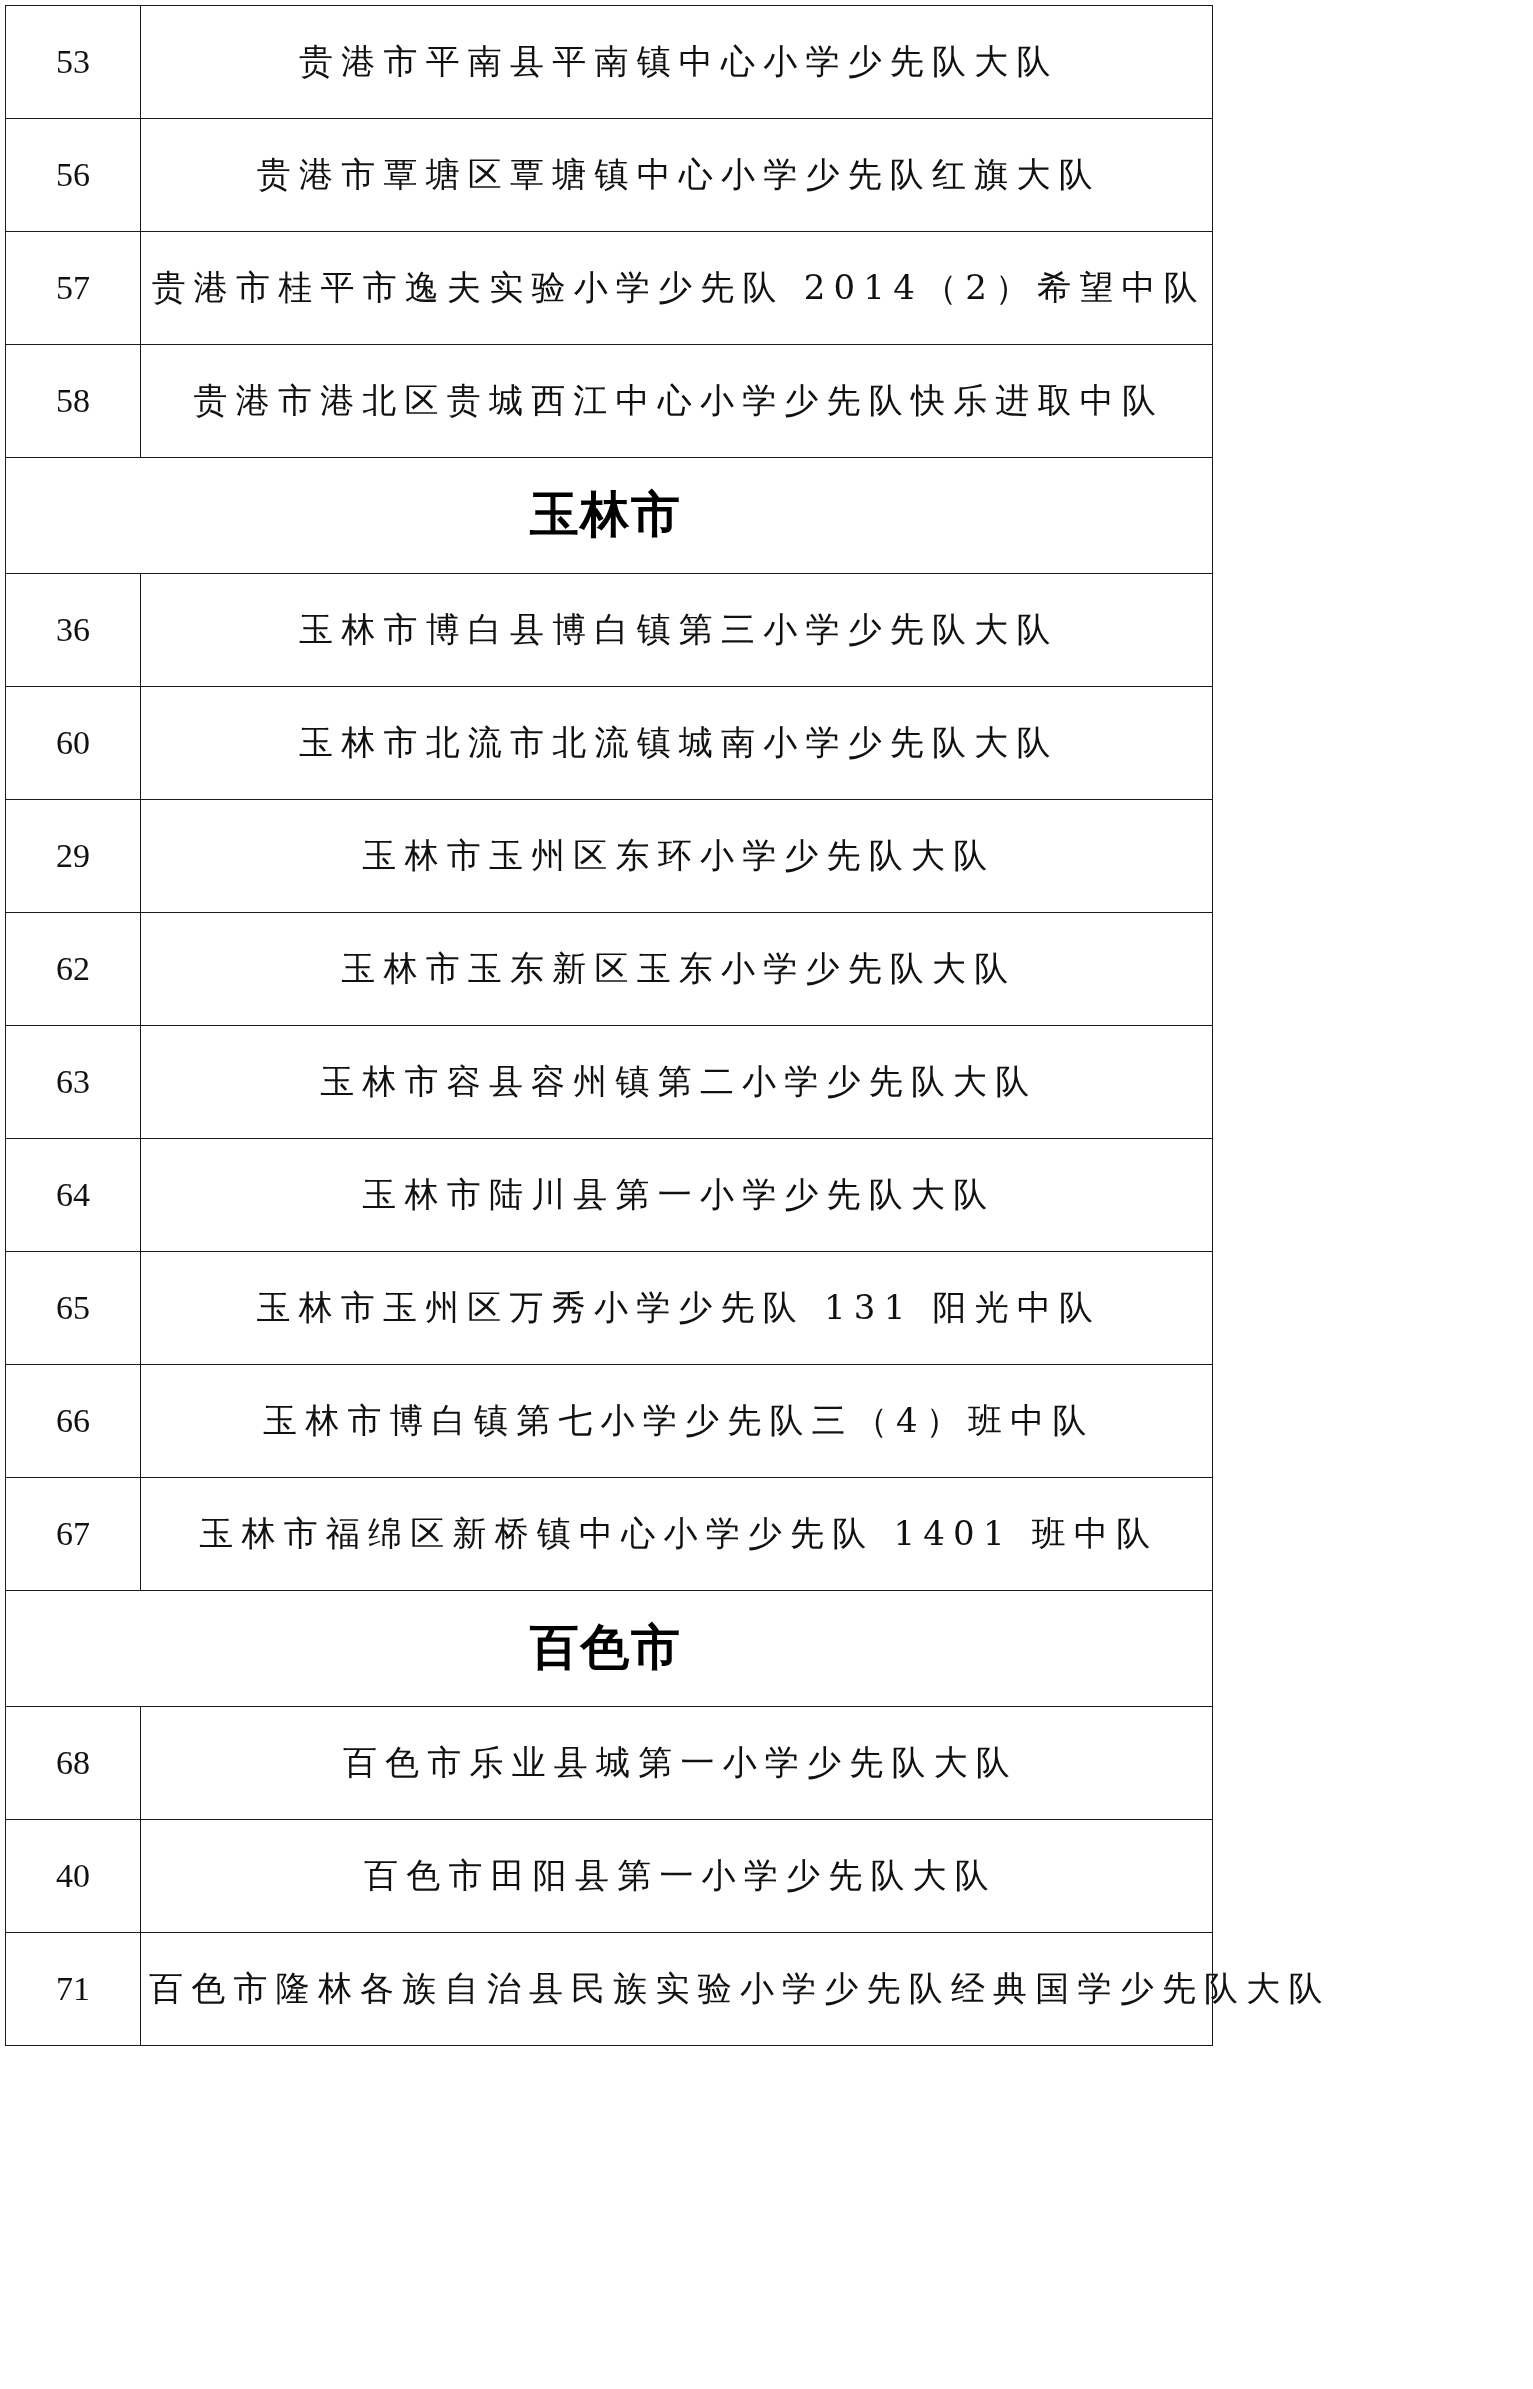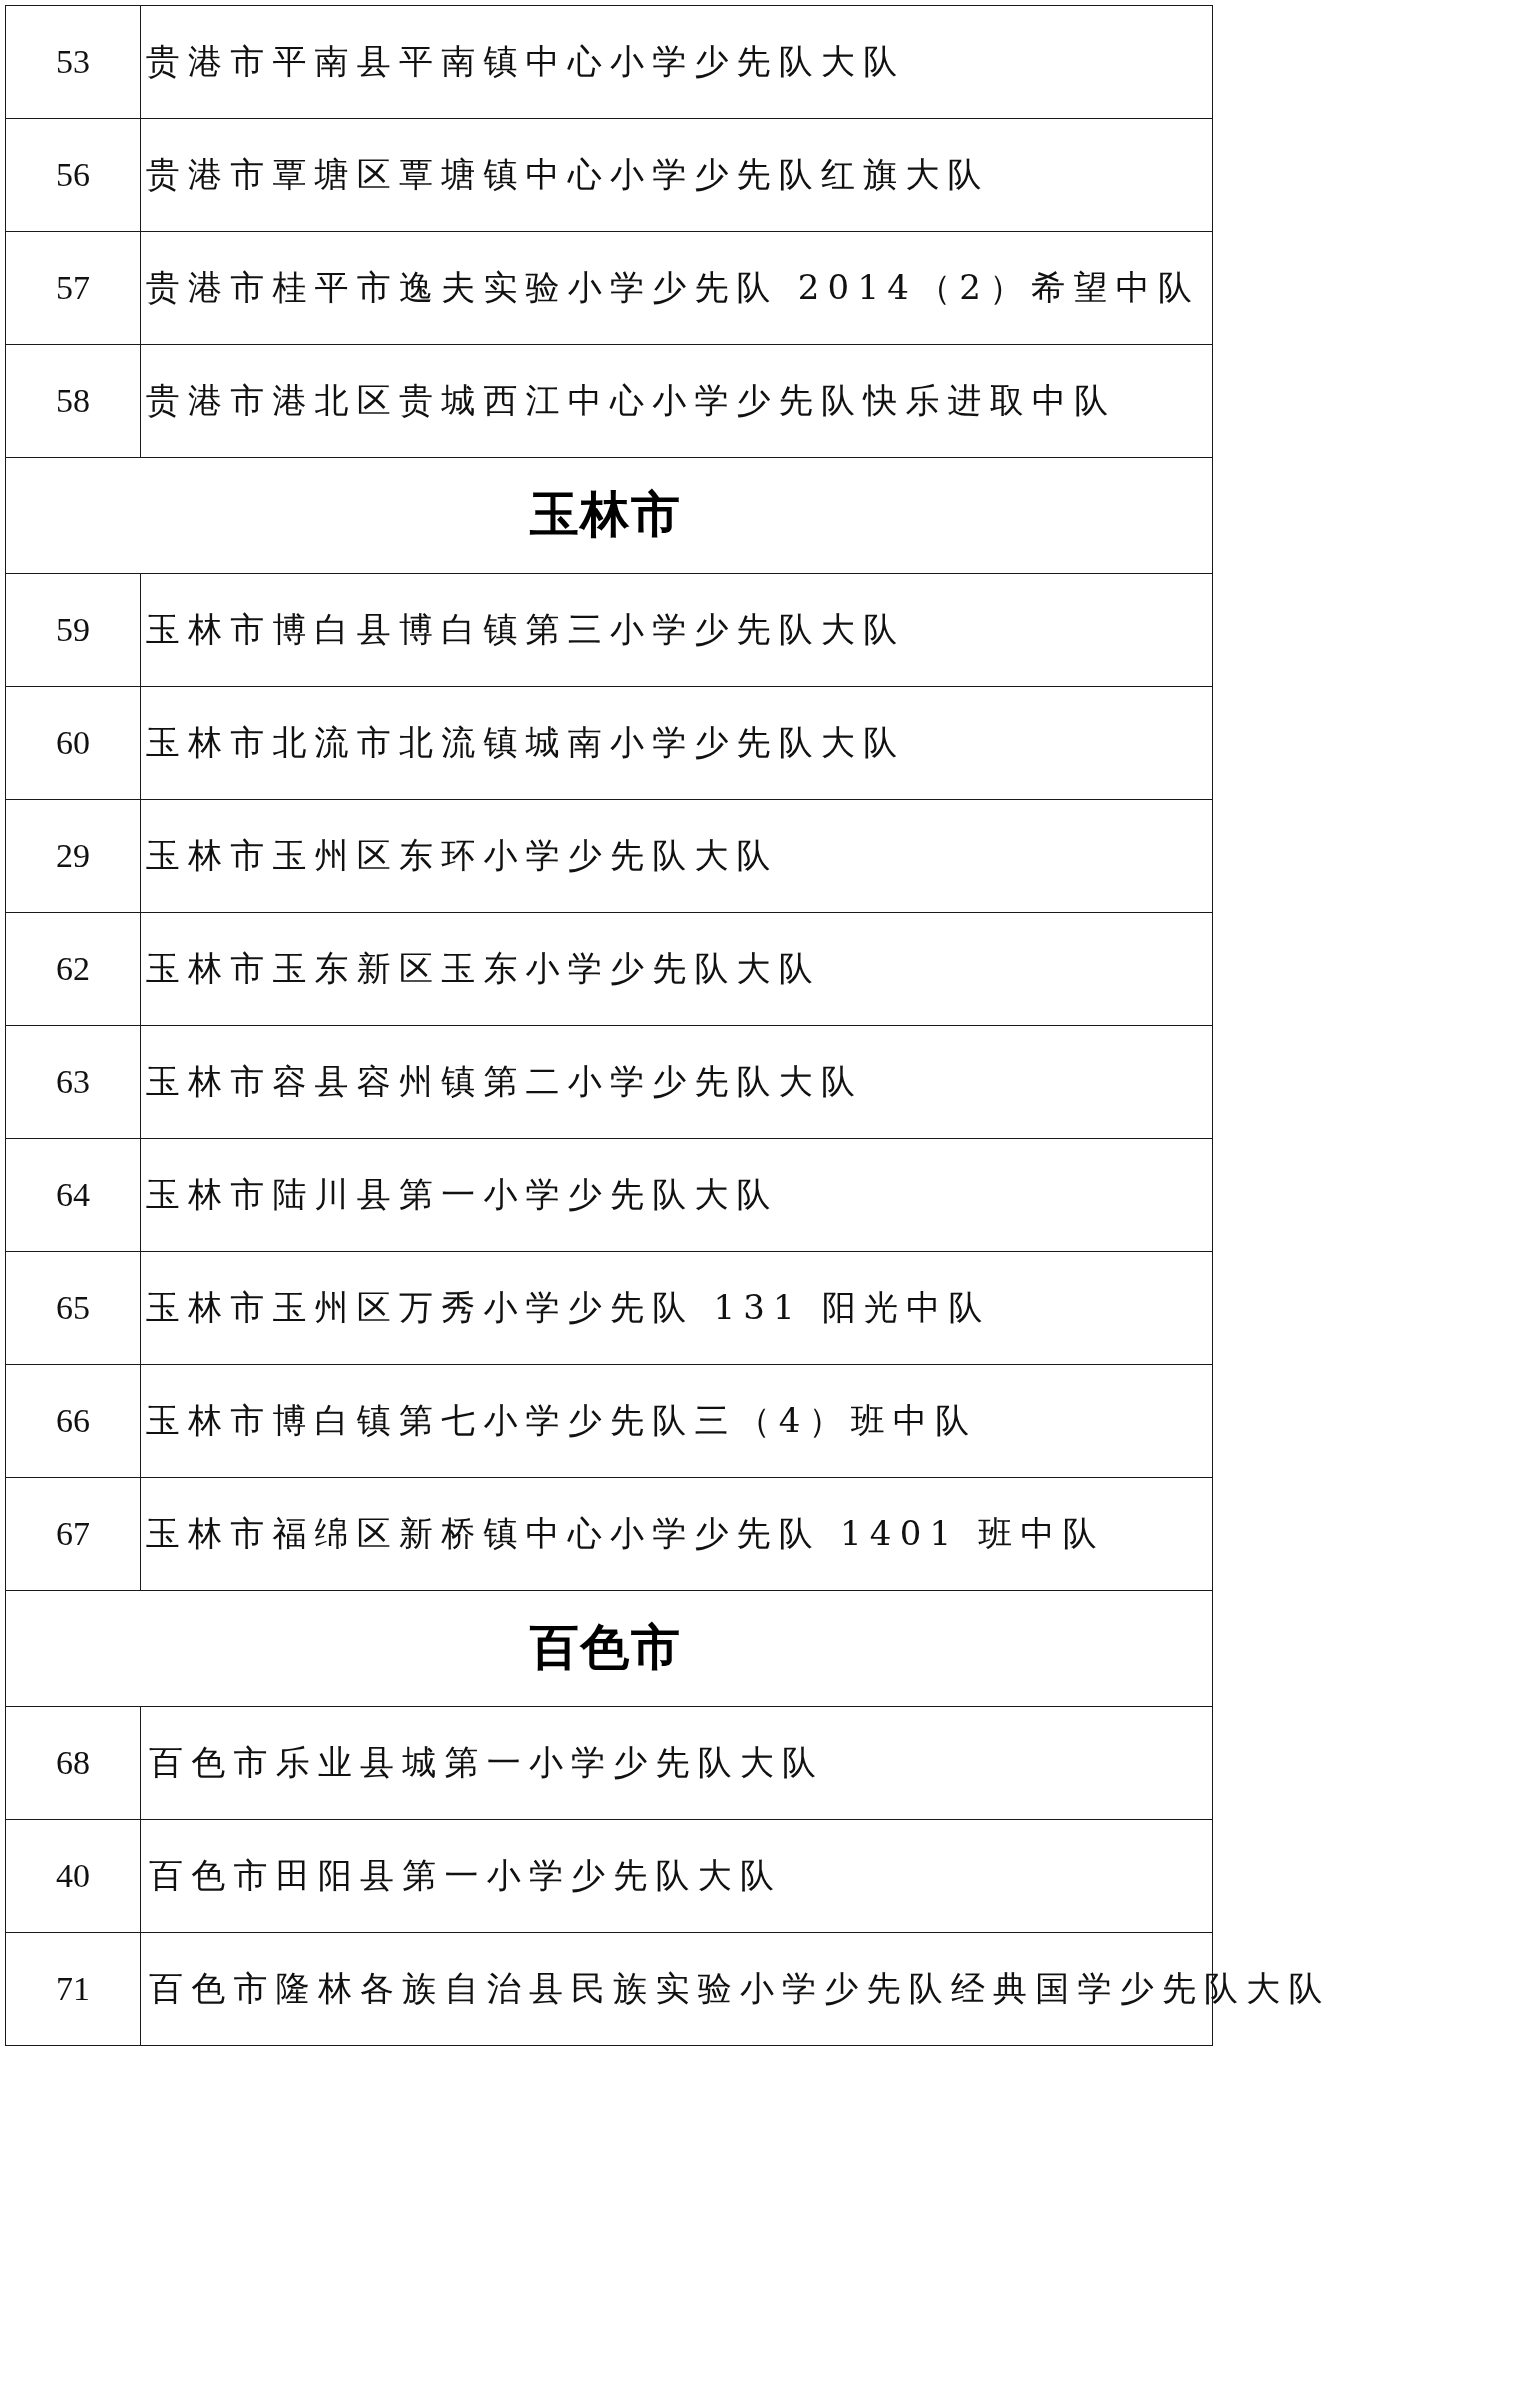--- a/index.html
+++ b/index.html
@@ -31,21 +31,21 @@
   .col-name { width: auto; }
   tr.entry-row { height: 113px; }
   tr.heading-row { height: 116px; }
   td.num-cell {
     text-align: center;
     font-family: "Liberation Serif", "DejaVu Serif", serif;
     font-size: 34px;
     color: #111111;
   }
   td.name-cell {
-    text-align: left;
+    text-align: center;
     padding-left: 4.9px;
     font-family: "DejaVu Serif", "Liberation Serif", serif;
     font-size: 34px;
     letter-spacing: 8.2px;
     white-space: nowrap;
     color: #111111;
   }
   tr.baise td.name-cell { padding-left: 8.2px; }
   td.heading-cell {
     text-align: center;
@@ -81,21 +81,21 @@
     </tr>
     <tr class="entry-row">
       <td class="num-cell">58</td>
       <td class="name-cell">贵港市港北区贵城西江中心小学少先队快乐进取中队</td>
     </tr>
 
     <tr class="heading-row">
       <td class="heading-cell" colspan="2">玉林市</td>
     </tr>
     <tr class="entry-row">
-      <td class="num-cell">59</td>
+      <td class="num-cell">36</td>
       <td class="name-cell">玉林市博白县博白镇第三小学少先队大队</td>
     </tr>
     <tr class="entry-row">
       <td class="num-cell">60</td>
       <td class="name-cell">玉林市北流市北流镇城南小学少先队大队</td>
     </tr>
     <tr class="entry-row">
       <td class="num-cell">29</td>
       <td class="name-cell">玉林市玉州区东环小学少先队大队</td>
     </tr>

